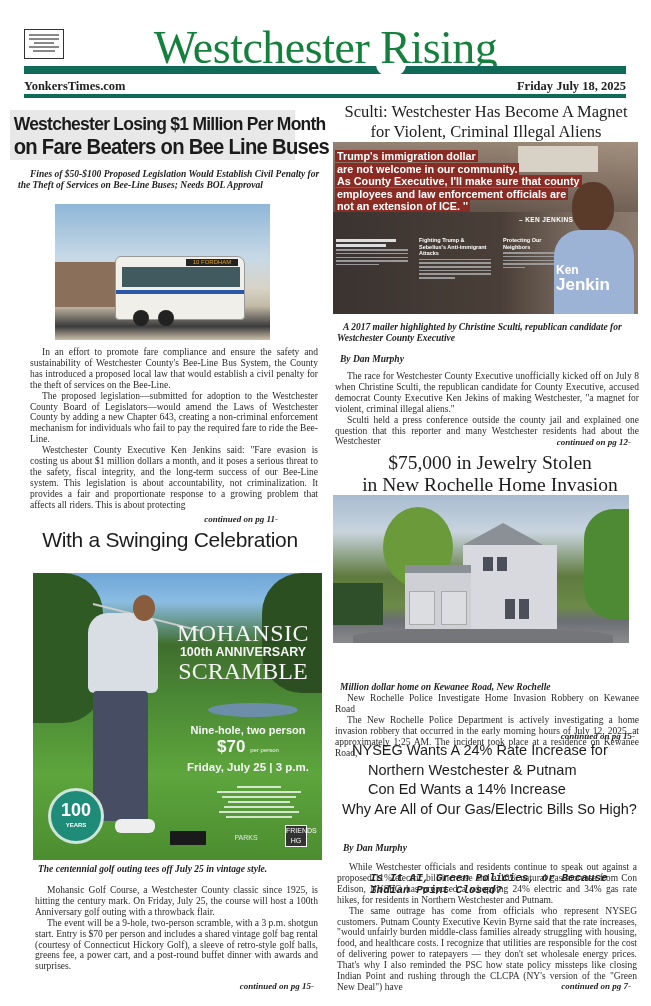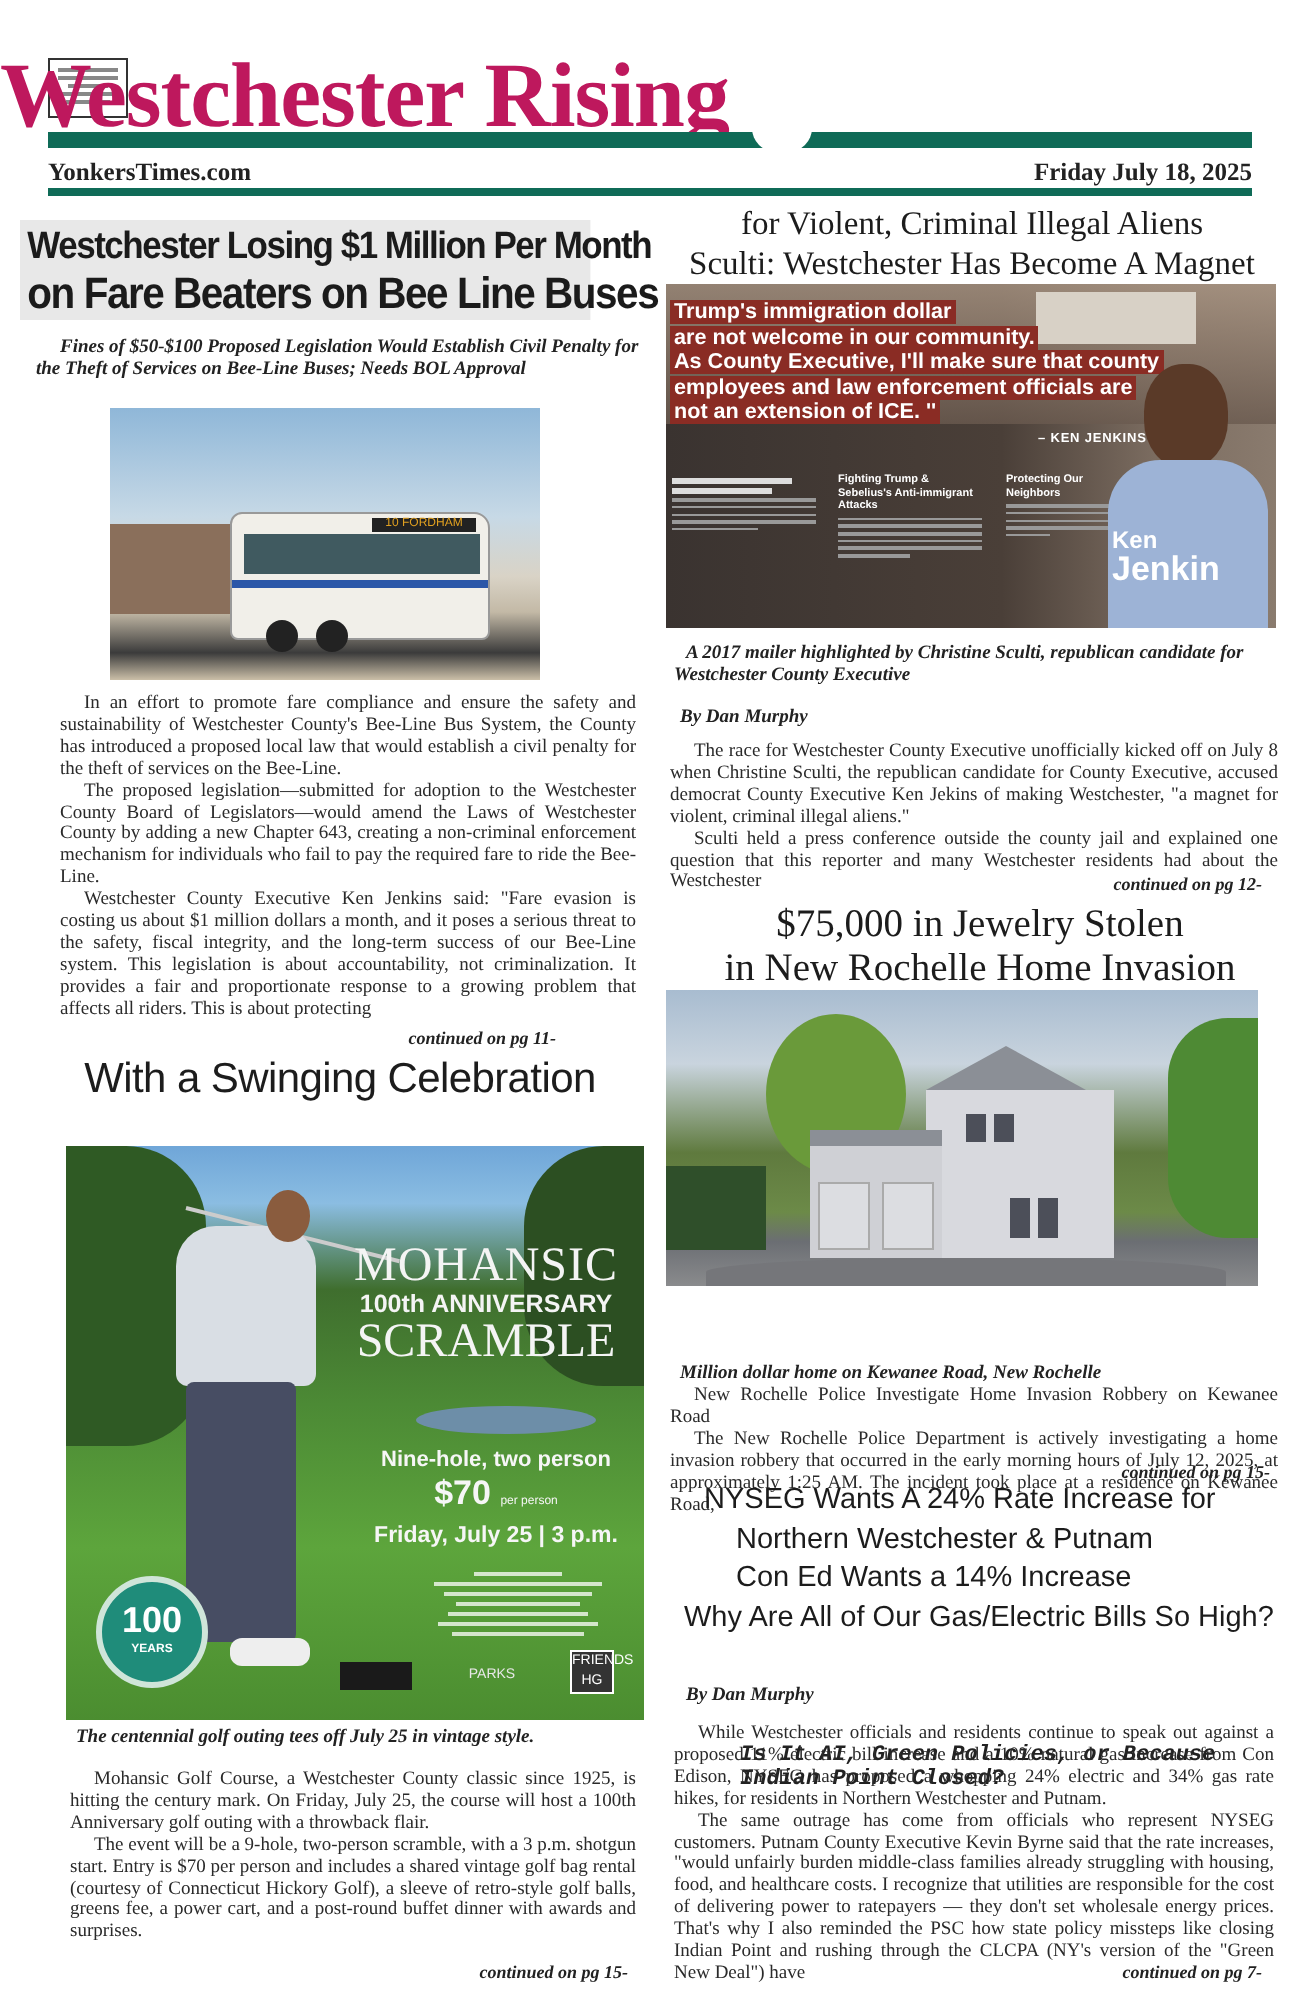--- a/index.html
+++ b/index.html
@@ -2,21 +2,21 @@
 <html><head>
 <meta charset="utf-8">
 <style>
   * { box-sizing: border-box; margin: 0; padding: 0; }
   html, body { width: 651px; height: 1006px; background: #ffffff; overflow: hidden; }
   body { position: relative; font-family: "Liberation Serif", serif; color: #1a1a1a; }
 
   
   .indicia { position: absolute; left: 24px; top: 29px; width: 40px; height: 30px; border: 1.5px solid #333; padding: 2px 3px; }
   .indicia .ln { height: 2px; background: #888; margin: 2px 1px; }
-  .title { position: absolute; left: 0; width: 651px; top: 24px; text-align: left; font-family: "Liberation Serif", serif; font-weight: bold; font-size: 46px; letter-spacing: -0.5px; color: #be185d; line-height: 48px; }
+  .title { position: absolute; left: 0; width: 651px; top: 24px; text-align: center; font-family: "Liberation Serif", serif; font-weight: normal; font-size: 46px; letter-spacing: -0.5px; color: #15803d; line-height: 48px; }
   .rule1 { position: absolute; left: 24px; width: 602px; top: 66px; height: 8px; background: #0f6b57; }
   .rule1-notch { position: absolute; left: 376px; top: 64px; width: 30px; height: 12px; background: #fff; border-radius: 0 0 14px 14px; }
   .site { position: absolute; left: 24px; top: 79px; font-size: 12.5px; font-weight: bold; color: #222; }
   .date { position: absolute; right: 25px; top: 79px; font-size: 12.5px; font-weight: bold; color: #222; }
   .rule2 { position: absolute; left: 24px; width: 602px; top: 94px; height: 4px; background: #0f6b57; }
 
   .hl-bee { position: absolute; left: 10px; top: 110px; width: 310px; height: 50px; background: #e8e8e8; padding: 2px 4px; font-family: "Liberation Sans", sans-serif; font-weight: bold; font-size: 19px; line-height: 23px; color: #1b1b1b; letter-spacing: -0.8px; transform: scaleX(0.92); transform-origin: left; white-space: nowrap; }
   .hl-bee .big { font-size: 22px; }
   .deck { position: absolute; left: 18px; width: 302px; top: 169px; font-size: 9.5px; font-style: italic; font-weight: bold; line-height: 11px; text-indent: 12px; color: #222; }
 
@@ -197,22 +197,22 @@
 </div>
 
 <div class="cap golf-cap">The centennial golf outing tees off July 25 in vintage style.</div>
 <div class="body golf-body">
   <p>Mohansic Golf Course, a Westchester County classic since 1925, is hitting the century mark. On Friday, July 25, the course will host a 100th Anniversary golf outing with a throwback flair.</p>
   <p>The event will be a 9-hole, two-person scramble, with a 3 p.m. shotgun start. Entry is $70 per person and includes a shared vintage golf bag rental (courtesy of Connecticut Hickory Golf), a sleeve of retro-style golf balls, greens fee, a power cart, and a post-round buffet dinner with awards and surprises.</p>
 </div>
 <div class="cont" style="left:30px;width:284px;top:981px">continued on pg 15-</div>
 
 <div class="hl-serif hl-sculti">
+  <div>Sculti: Westchester Has Become A Magnet</div>
   <div>for Violent, Criminal Illegal Aliens</div>
-  <div>Sculti: Westchester Has Become A Magnet</div>
 </div>
 
 <div class="photo mailer">
   <div class="bldgtop"></div>
   <div class="bldg2"></div>
   <div class="quote">
     <span>Trump's immigration dollar</span><br>
     <span>are not welcome in our community.</span><br>
     <span>As County Executive, I'll make sure that county</span><br>
     <span>employees and law enforcement officials are</span><br>

